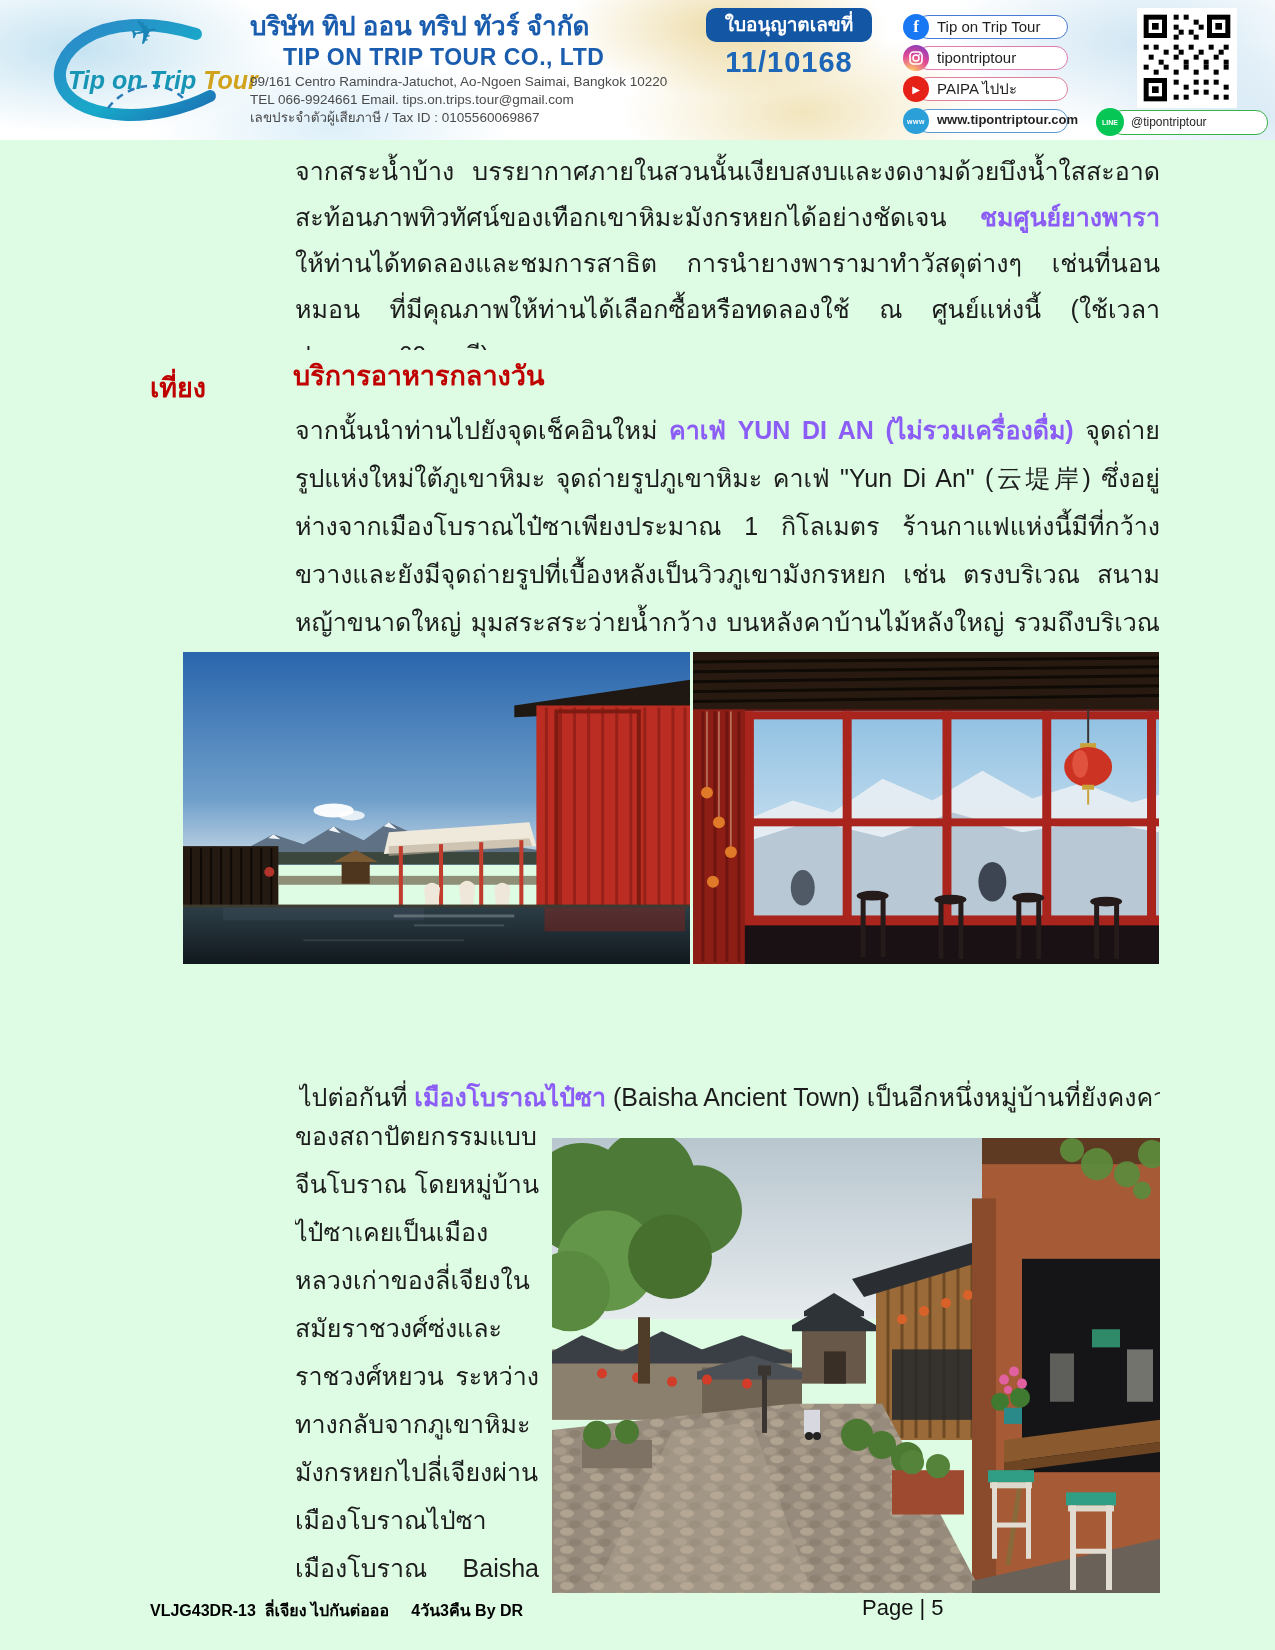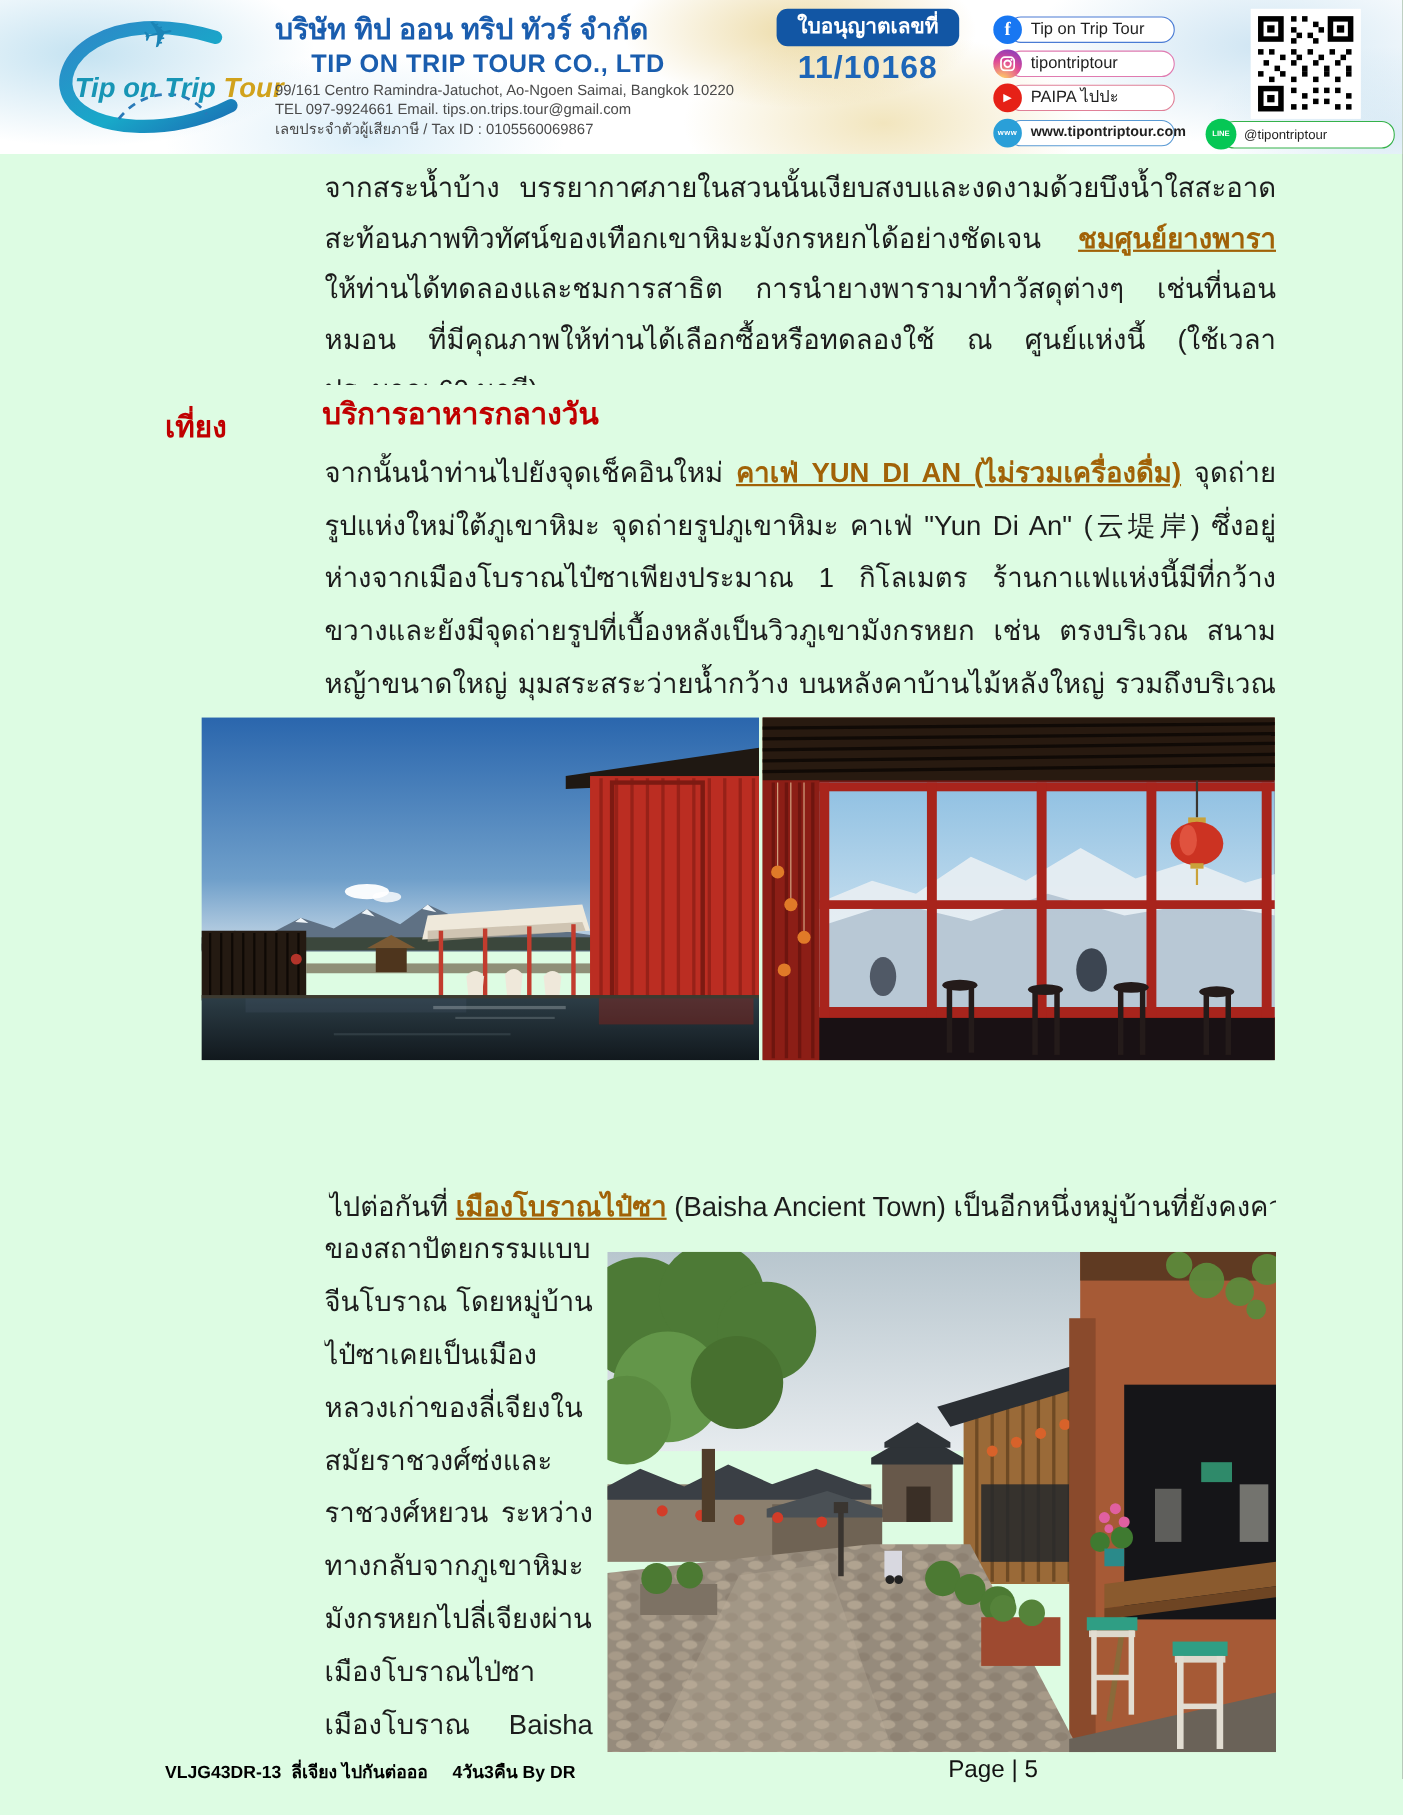--- a/index.html
+++ b/index.html
@@ -64,21 +64,21 @@
   .row-www { top:108px; } .row-www .s-icon { background:#2a9fd8; font-size:7px; letter-spacing:.5px; }
   .row-www .s-pill { border-color:#5a9ad4; font-size:13px; font-weight:bold; line-height:20px; }
 
   .qr-box { position:absolute; left:1137px; top:8px; width:100px; height:100px; background:#fff; }
   .line-row { position:absolute; left:1096px; top:108px; height:28px; }
   .line-row .s-icon { width:28px; height:28px; background:#06c755; font-size:7px; }
   .line-row .s-pill { left:14px; top:2px; width:158px; height:25px; border-color:#35b24a; font-size:12px; line-height:22px; }
 
   
   .para { position:absolute; font-size:25px; line-height:46px; text-align:justify; color:#1c1c1c; overflow:hidden; }
-  .hl   { color:#a16207; font-weight:bold;text-decoration:underline; }
+  .hl   { color:#8b5cf6; font-weight:bold; }
   .p1 { left:295px; top:148px;  width:865px; height:202px; }
   .p2 { left:295px; top:406px;  width:865px; height:242px; line-height:48px; }
   .p3 { left:299px; top:1074px; width:861px; height:44px; text-align:left; white-space:nowrap; }
   .section-time  { position:absolute; left:150px; top:354px; font-size:27px; font-weight:bold; color:#c00000;margin-top:12px; }
   .section-title { position:absolute; left:293px; top:354px; font-size:27px; font-weight:bold; color:#c00000; }
   .leftcol { left:295px; top:1112px; width:244px; height:480px; line-height:48px; }
 
   
   .photos { position:absolute; left:183px; top:652px; width:976px; height:312px; display:flex; gap:3px; }
   .photo  { overflow:hidden; }
@@ -113,21 +113,21 @@
       <span class="plane">✈</span>
       <div class="logo-text">
         <span class="logo-part1">Tip on Trip </span><span class="logo-part2">Tour</span>
       </div>
     </div>
 
     <div class="company-block">
       <div class="co-th">บริษัท ทิป ออน ทริป ทัวร์ จำกัด</div>
       <div class="co-en">TIP ON TRIP TOUR CO., LTD</div>
       <div class="addr">99/161 Centro Ramindra-Jatuchot, Ao-Ngoen Saimai, Bangkok 10220</div>
-      <div class="addr">TEL 097-9924661 Email. tips.on.trips.tour@gmail.com</div>
+      <div class="addr">TEL 066-9924661 Email. tips.on.trips.tour@gmail.com</div>
       <div class="addr">เลขประจำตัวผู้เสียภาษี / Tax ID : 0105560069867</div>
     </div>
 
     <div class="license-badge">ใบอนุญาตเลขที่</div>
     <div class="license-no">11/10168</div>
 
     <div class="social-row row-fb">
       <span class="s-icon">f</span>
       <span class="s-pill">Tip on Trip Tour</span>
     </div>

